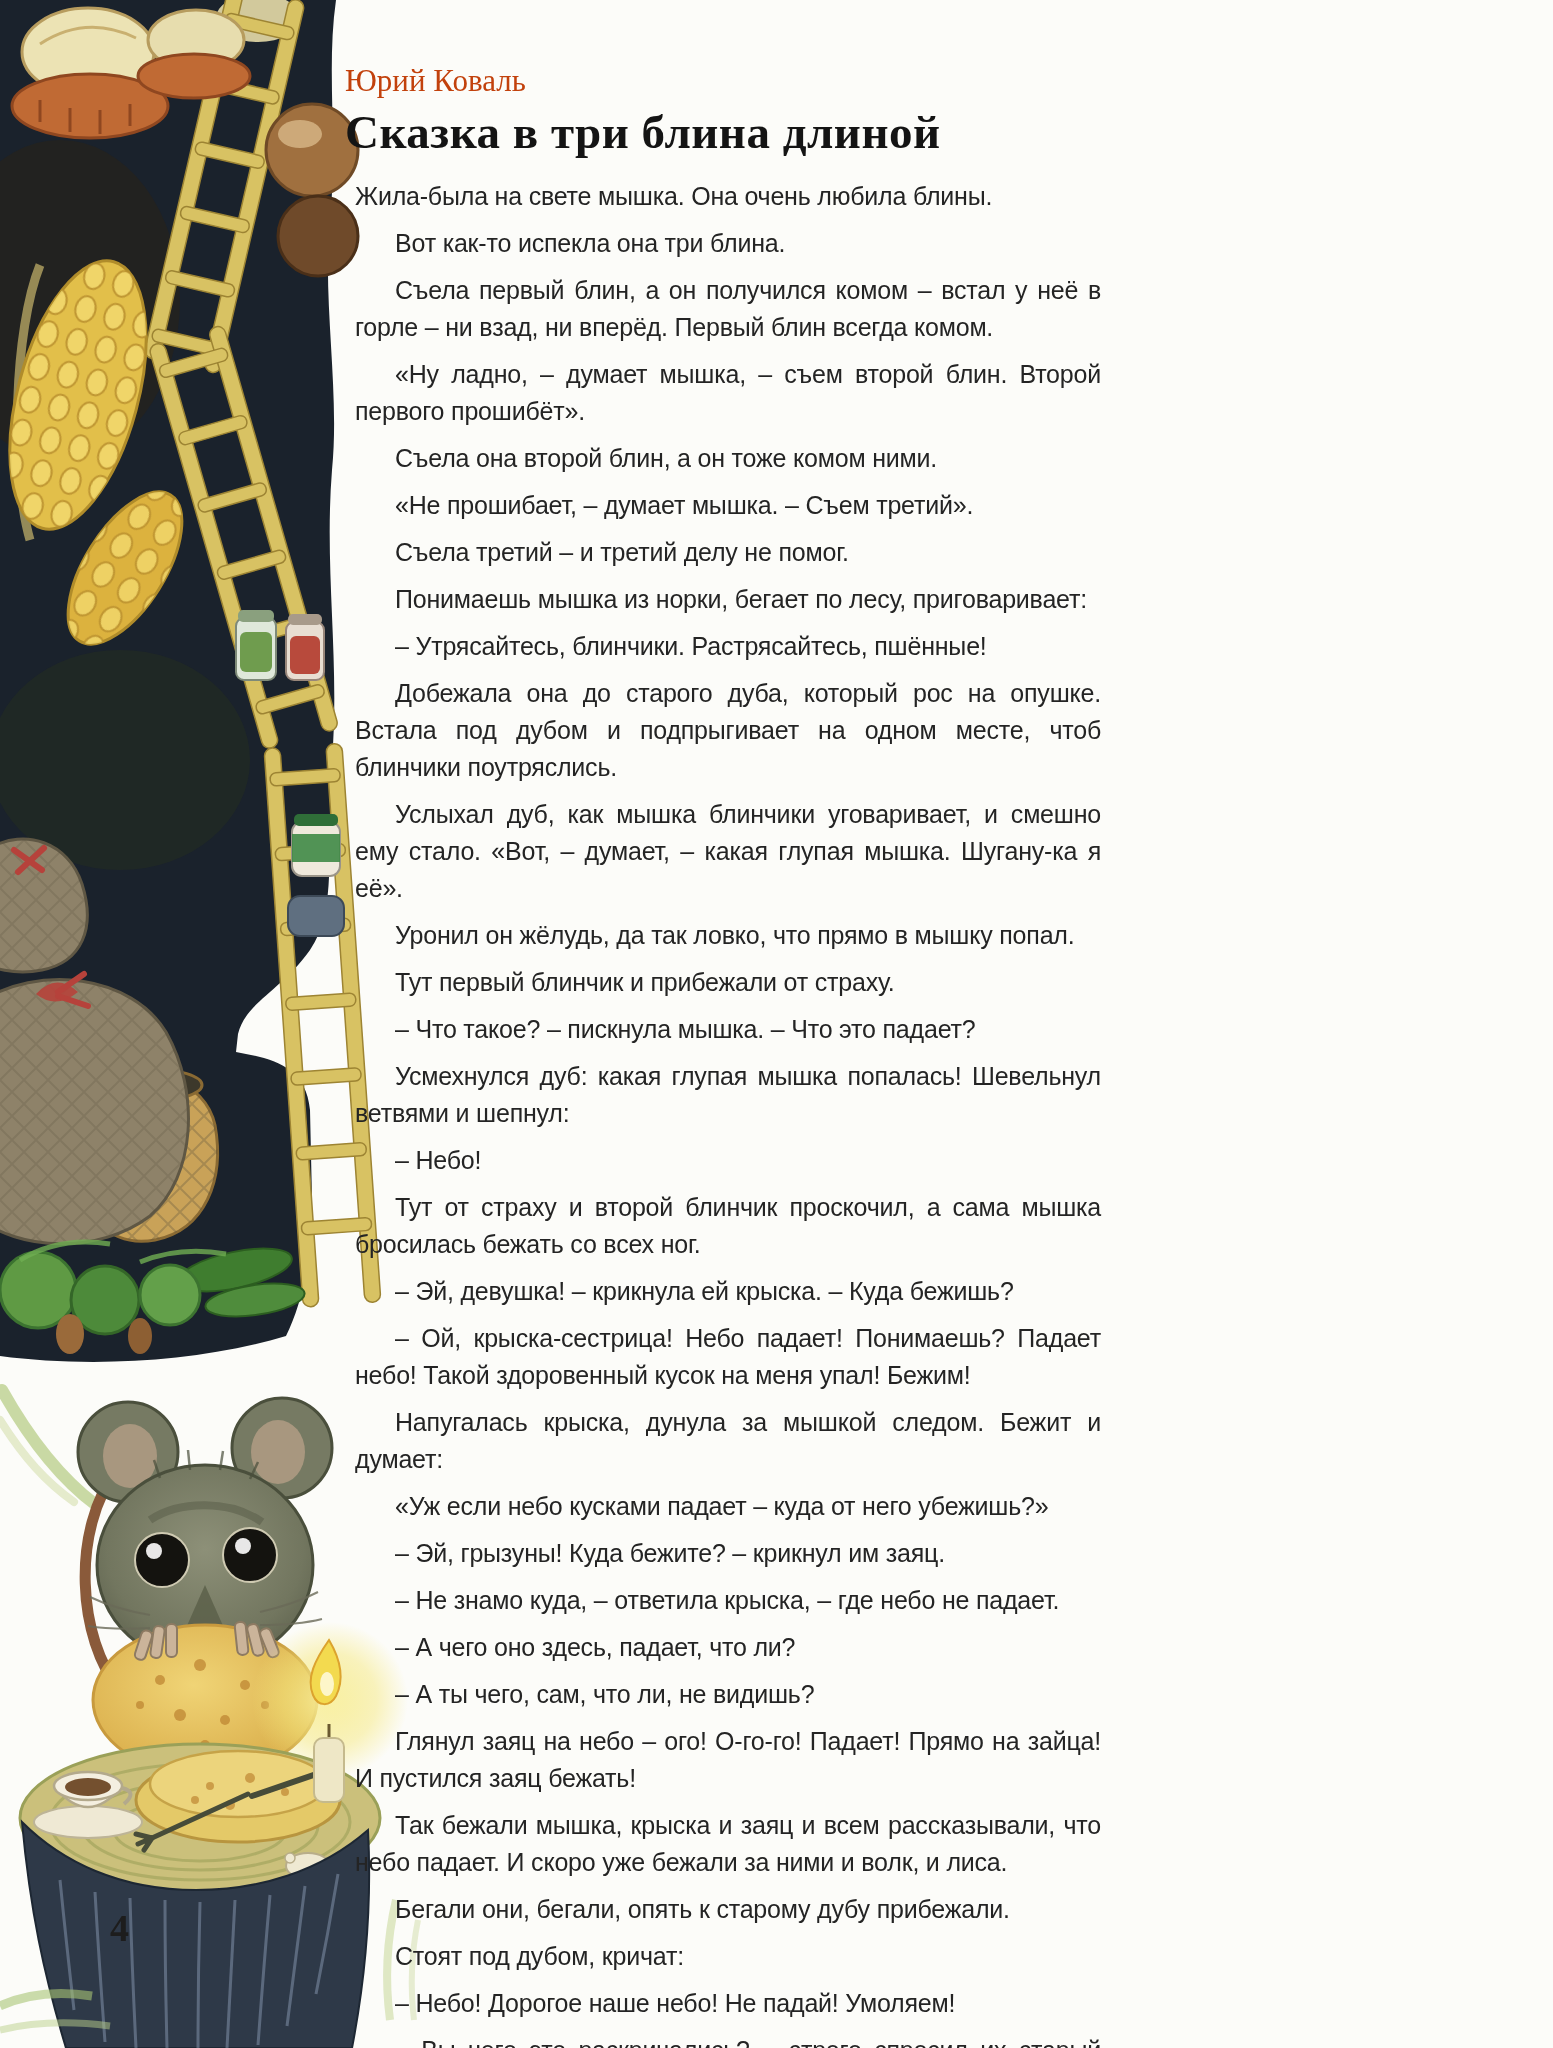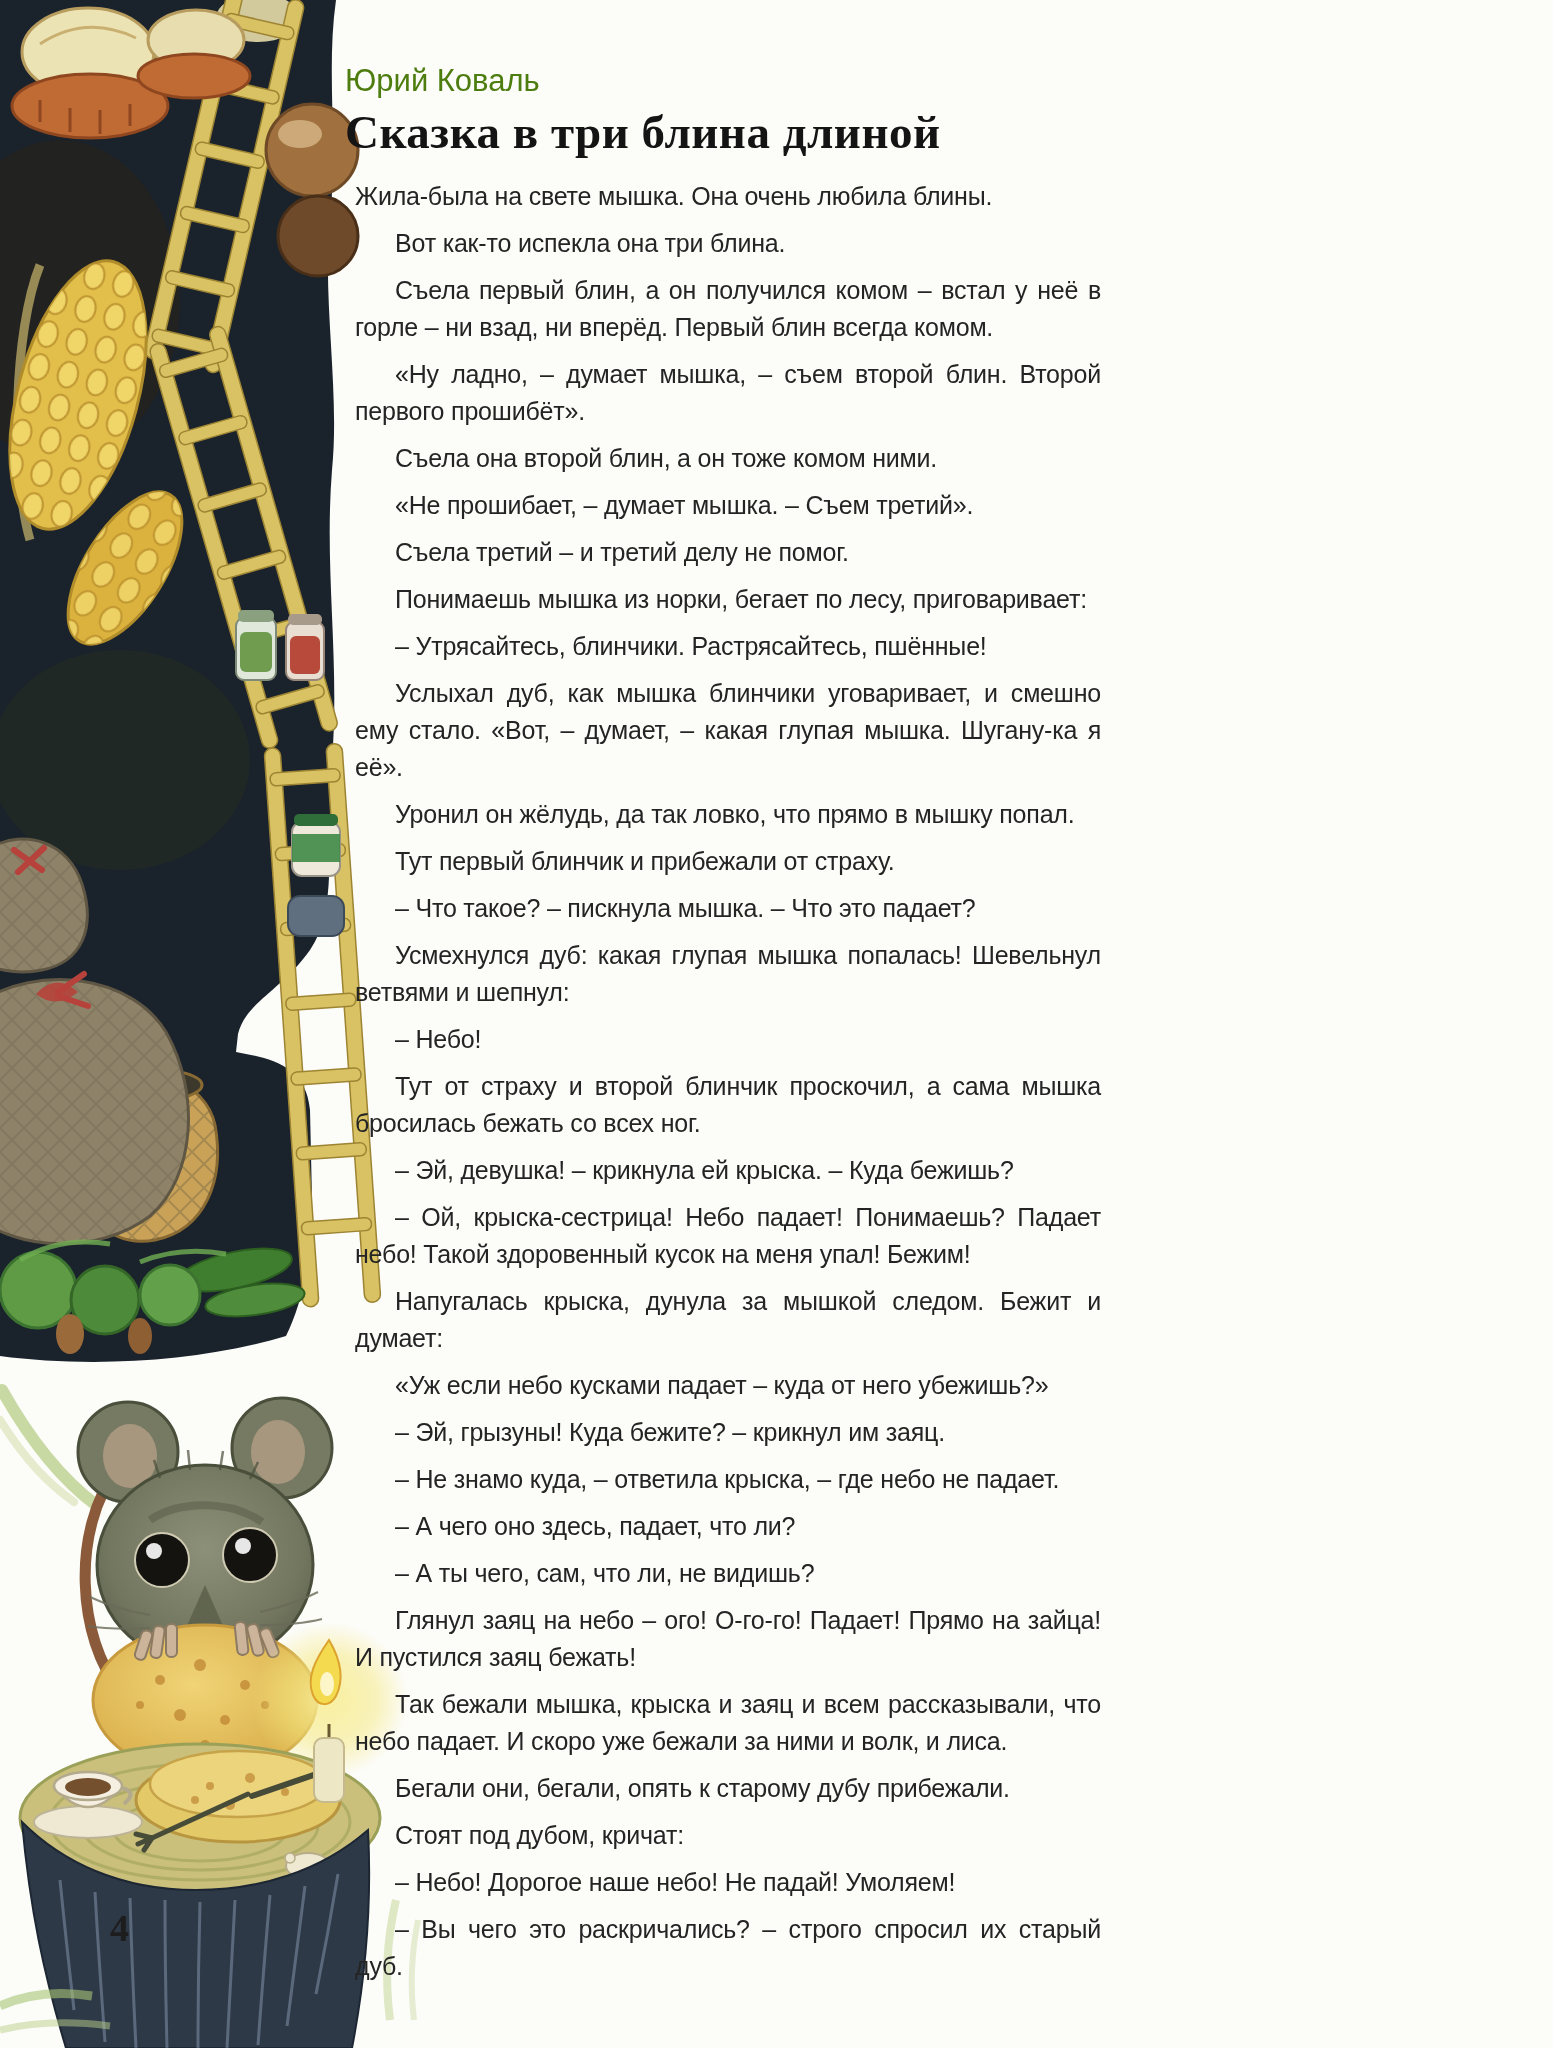--- a/index.html
+++ b/index.html
@@ -9,22 +9,22 @@
     font-family:"Liberation Sans", sans-serif;
   }
   .illustration { position:absolute; left:0; top:0; }
   .page-number {
     position:absolute; left:110px; top:1906px;
     font-family:"Liberation Serif", serif; font-weight:bold;
     font-size:38px; color:#1d1d1d; z-index:3;
   }
   .text-col { position:absolute; left:345px; top:62px; width:766px; z-index:2; }
   .author {
-    font-family:Liberation Sans, sans-serif;
-    font-size:31px; line-height:38px; color:#4d7c0f;
+    font-family:Liberation Serif, serif;
+    font-size:31px; line-height:38px; color:#c2410c;
   }
   .title {
     font-family:"Liberation Serif", serif;
     font-size:47px; line-height:56px; font-weight:700;
     letter-spacing:0.5px; margin:4px 0 0 0; color:#141414;
   }
   .story {
     margin-top:18px; font-size:25px; line-height:37px;
     color:#242424; text-align:justify; letter-spacing:-0.2px;
   }
@@ -283,20 +283,21 @@
     <div class="story">
         <p class="first">Жила-была на свете мышка. Она очень любила блины.</p>
         <p>Вот как-то испекла она три блина.</p>
         <p>Съела первый блин, а он получился комом – встал у неё в горле – ни взад, ни вперёд. Первый блин всегда комом.</p>
         <p>«Ну ладно, – думает мышка, – съем второй блин. Второй первого прошибёт».</p>
         <p>Съела она второй блин, а он тоже комом ними.</p>
         <p>«Не прошибает, – думает мышка. – Съем третий».</p>
         <p>Съела третий – и третий делу не помог.</p>
         <p>Понимаешь мышка из норки, бегает по лесу, приговаривает:</p>
         <p>– Утрясайтесь, блинчики. Растрясайтесь, пшённые!</p>
+        <p>Добежала она до старого дуба, который рос на опушке. Встала под дубом и подпрыгивает на одном месте, чтоб блинчики поутряслись.</p>
         <p>Услыхал дуб, как мышка блинчики уговаривает, и смешно ему стало. «Вот, – думает, – какая глупая мышка. Шугану-ка я её».</p>
         <p>Уронил он жёлудь, да так ловко, что прямо в мышку попал.</p>
         <p>Тут первый блинчик и прибежали от страху.</p>
         <p>– Что такое? – пискнула мышка. – Что это падает?</p>
         <p>Усмехнулся дуб: какая глупая мышка попалась! Шевельнул ветвями и шепнул:</p>
         <p>– Небо!</p>
         <p>Тут от страху и второй блинчик проскочил, а сама мышка бросилась бежать со всех ног.</p>
         <p>– Эй, девушка! – крикнула ей крыска. – Куда бежишь?</p>
         <p>– Ой, крыска-сестрица! Небо падает! Понимаешь? Падает небо! Такой здоровенный кусок на меня упал! Бежим!</p>
         <p>Напугалась крыска, дунула за мышкой следом. Бежит и думает:</p>

